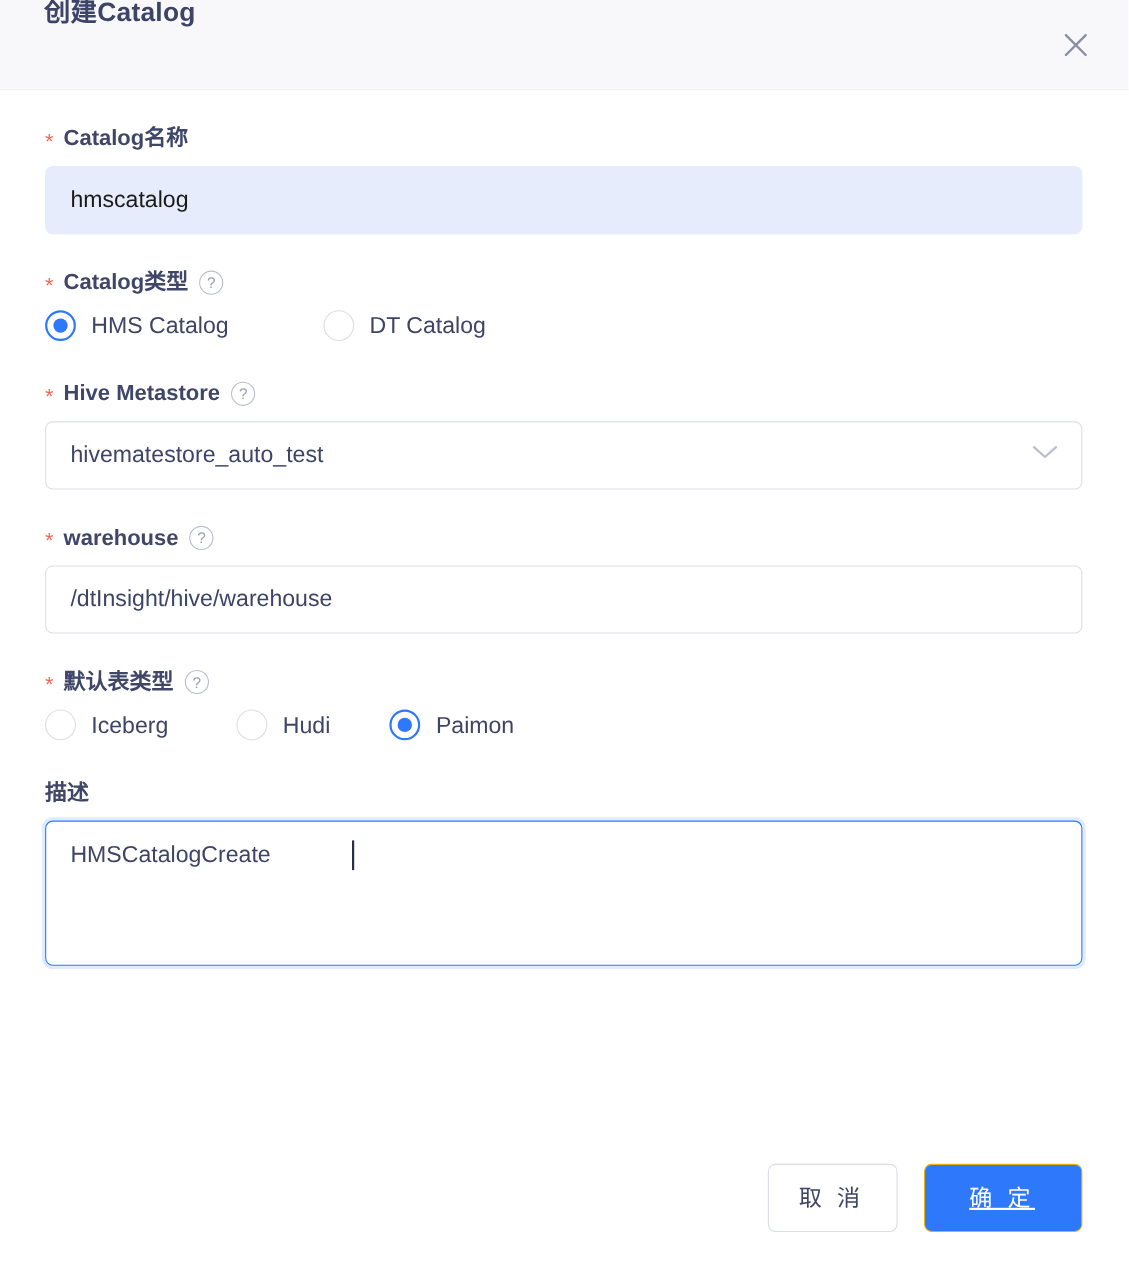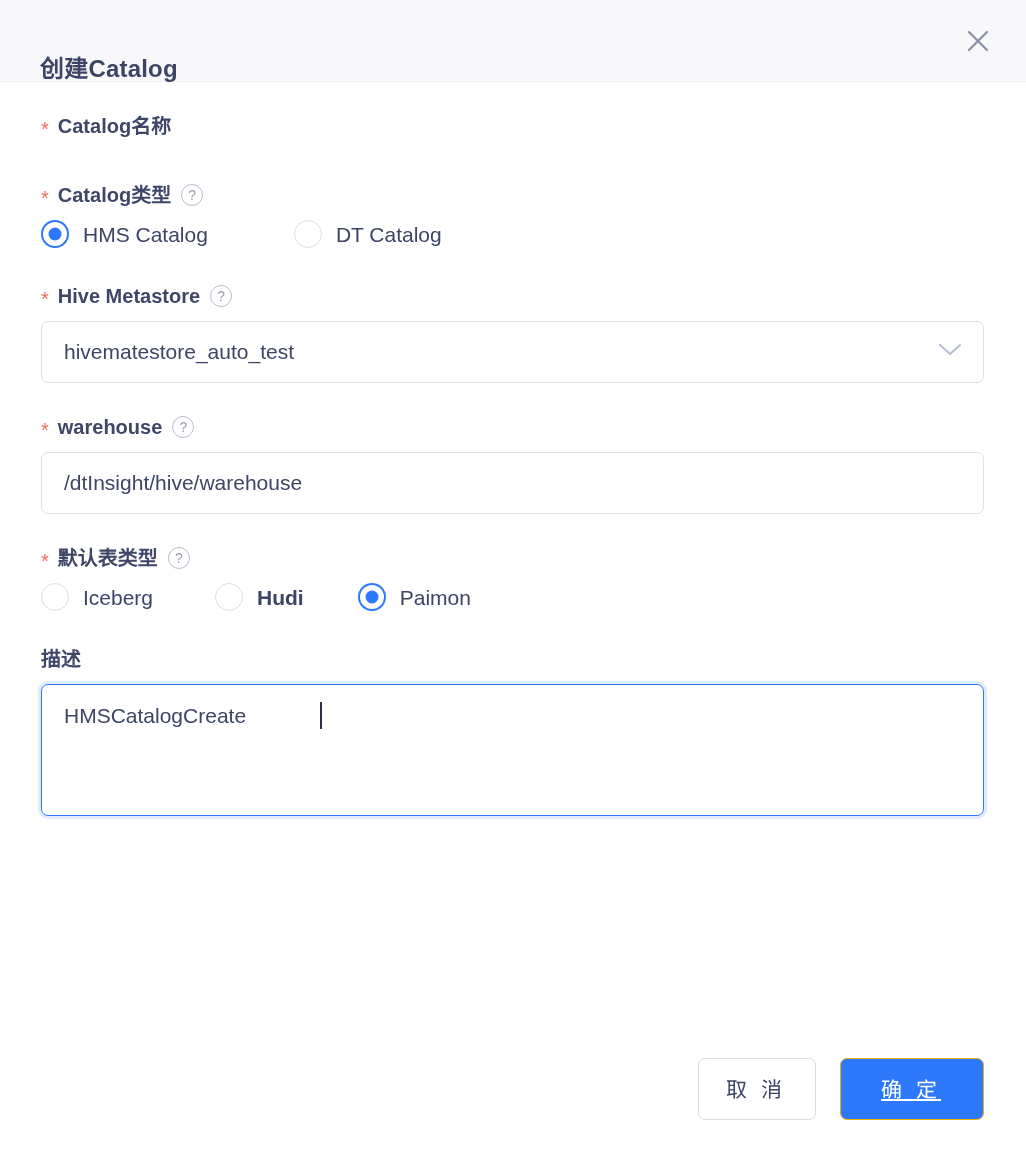--- a/index.html
+++ b/index.html
@@ -25,21 +25,21 @@
     flex-direction: column;
     position: relative;
   }
 
   
   .modal-header {
     height: 82px;
     background: #f8f8fa;
     border-bottom: 1px solid #f0f0f2;
     display: flex;
-    align-items: flex-end;
+    align-items: flex-start;
     padding: 0 16px 0 40px;
     flex: 0 0 auto;
     position: relative;
   }
   .modal-title {
     font-size: 24px;
     font-weight: 700;
     color: #3d4466;
     letter-spacing: 0.2px;
     line-height: 1;
@@ -271,20 +271,21 @@
     </button>
   </div>
 
   <div class="modal-body">
 
     <div class="field">
       <div class="field-label">
         <span class="req-star">*</span>
         <span class="label-text">Catalog名称</span>
       </div>
+      <input class="text-input autofill" type="text" value="hmscatalog" placeholder="请输入Catalog名称" style="">
     </div>
 
     <div class="gap-a"></div>
 
     <div class="field">
       <div class="field-label">
         <span class="req-star">*</span>
         <span class="label-text">Catalog类型</span>
         <span class="help-icon">?</span>
       </div>
@@ -335,21 +336,21 @@
       <div class="field-label">
         <span class="req-star">*</span>
         <span class="label-text">默认表类型</span>
         <span class="help-icon">?</span>
       </div>
       <div class="radio-row">
         <div class="radio-opt" style="margin-right:62px;text-align:center;">
           <span class="radio-dot"></span>
           <span class="radio-label">Iceberg</span>
         </div>
-        <div class="radio-opt" style="margin-right:54px;font-weight:bold;">
+        <div class="radio-opt" style="margin-right:54px;">
           <span class="radio-dot"></span>
           <span class="radio-label">Hudi</span>
         </div>
         <div class="radio-opt checked">
           <span class="radio-dot"></span>
           <span class="radio-label">Paimon</span>
         </div>
       </div>
     </div>
 

